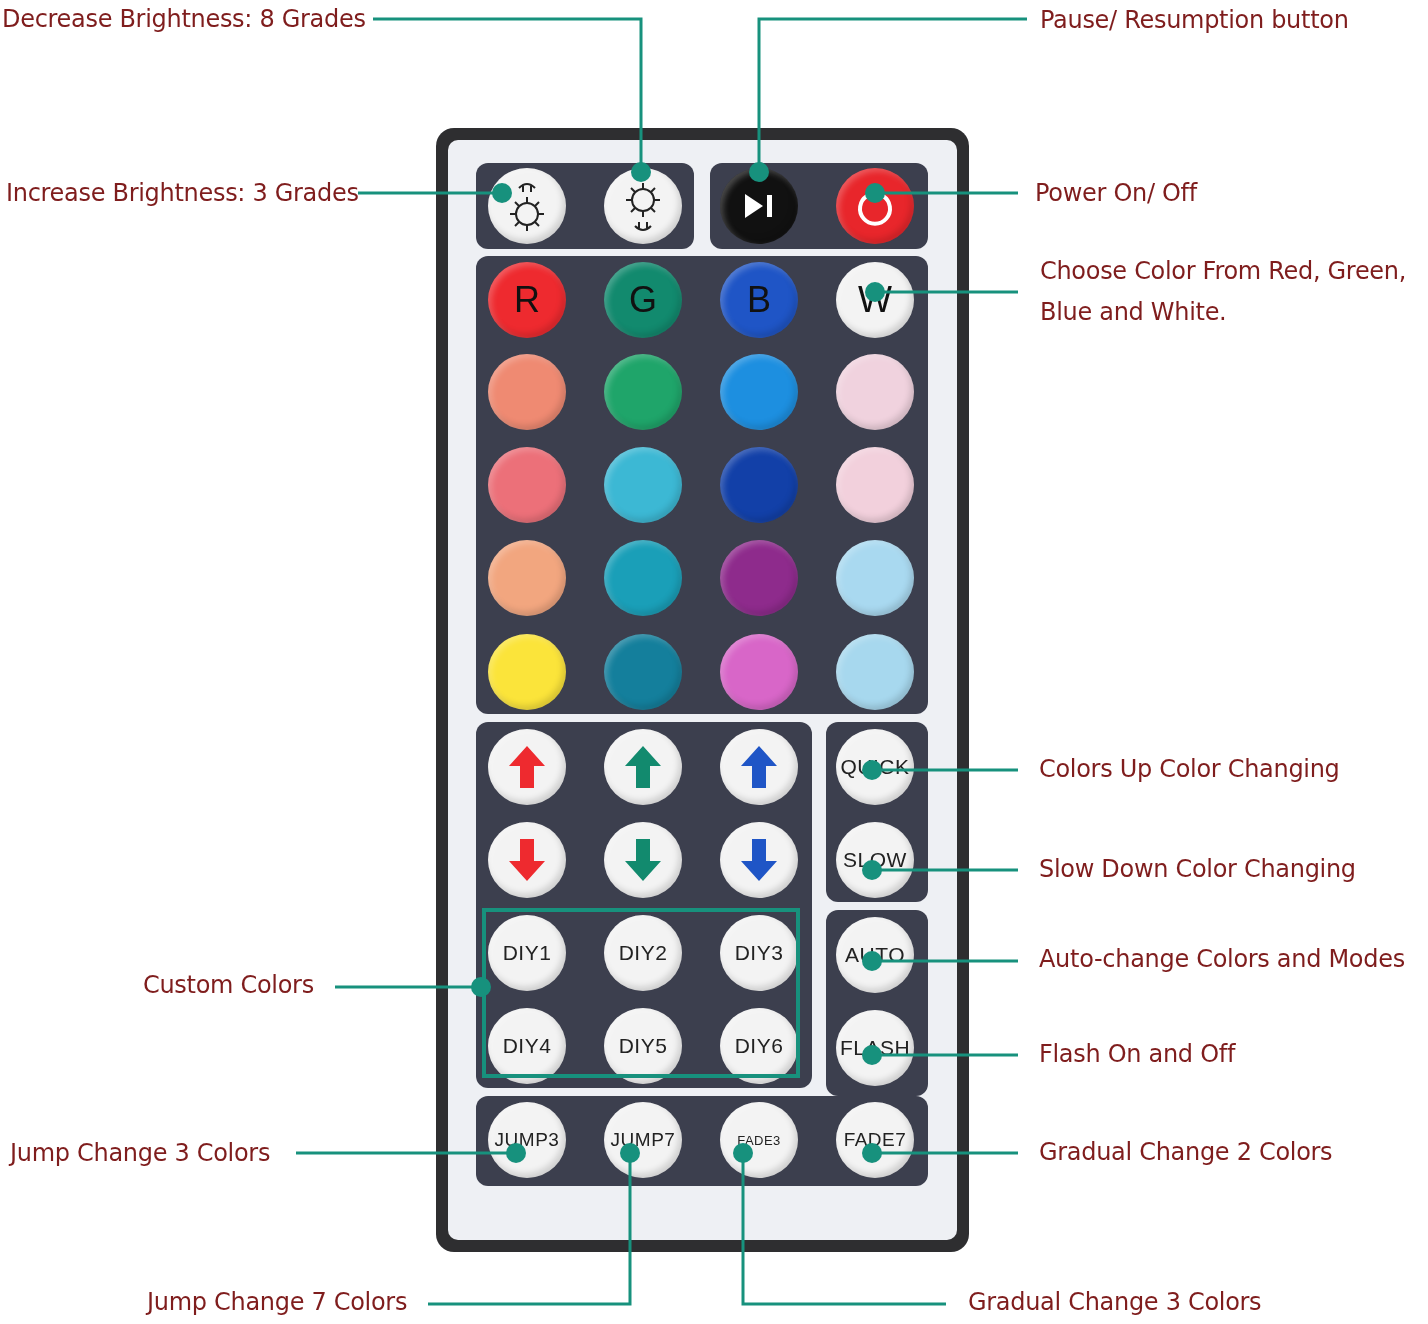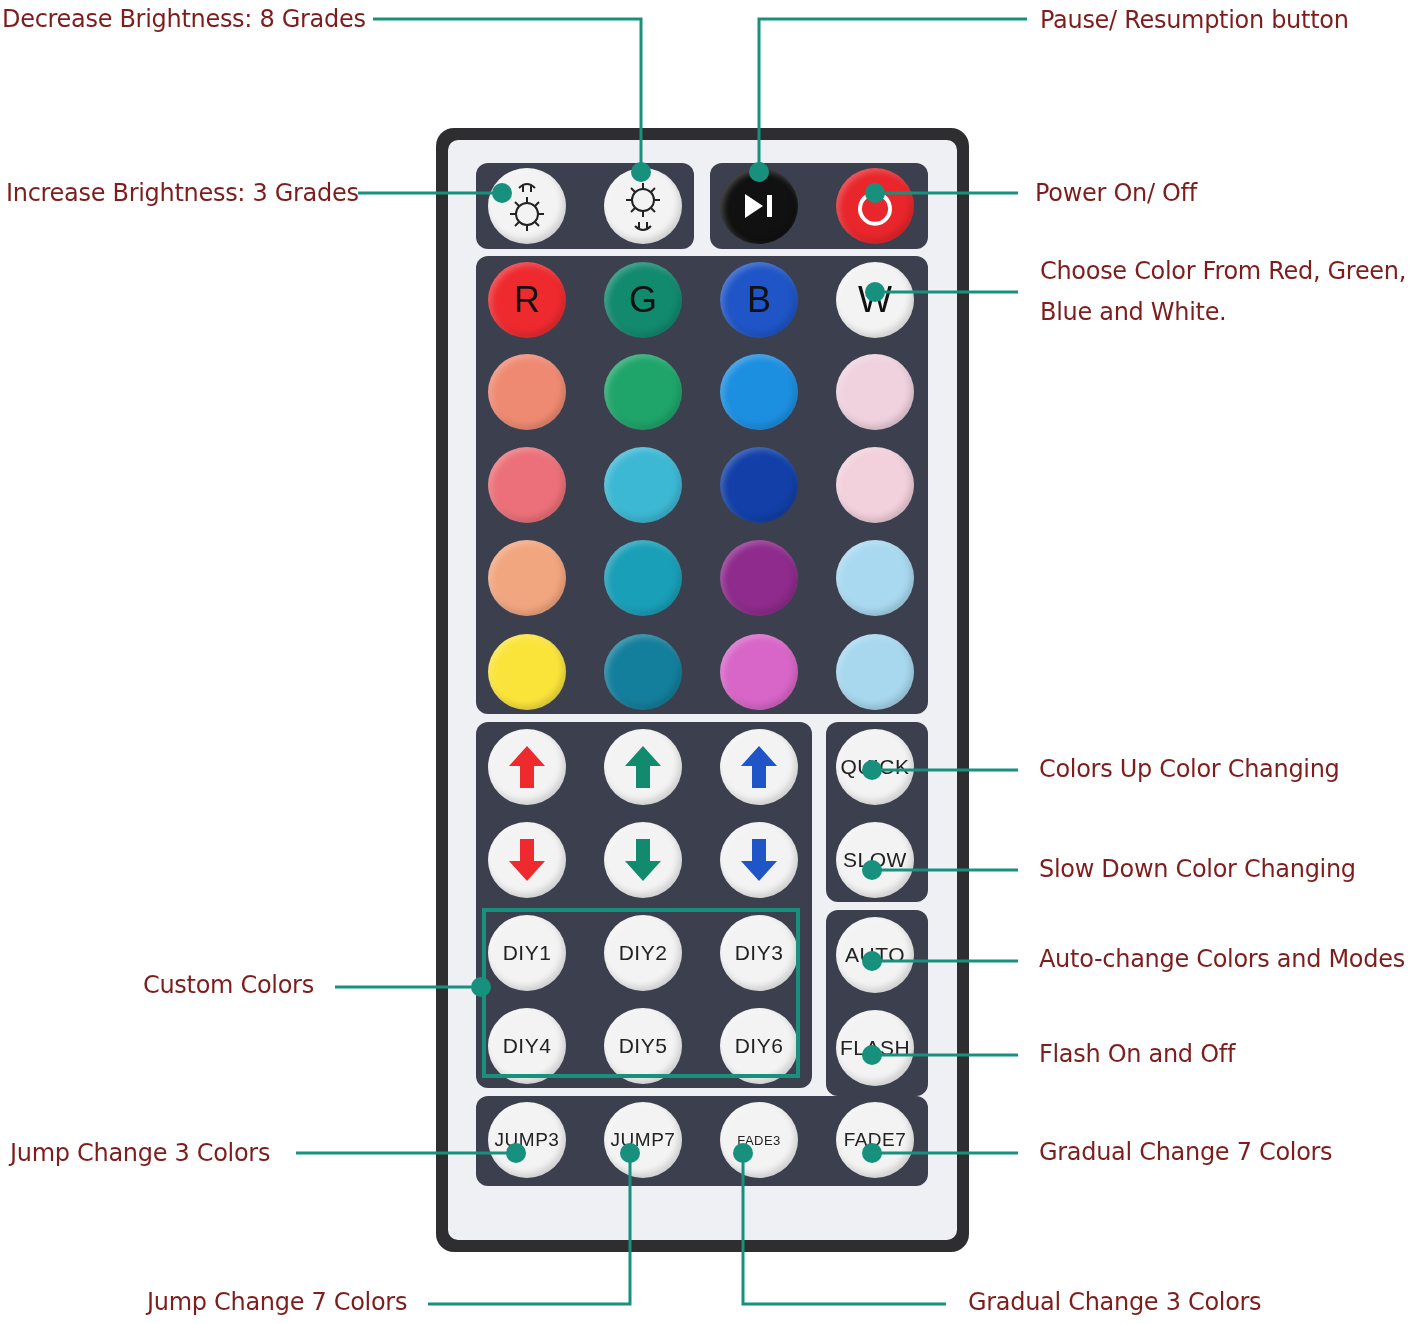--- a/index.html
+++ b/index.html
@@ -231,13 +231,13 @@
 <div class="label" style="left:1040px;top:253px;">Choose Color From Red, Green,</div>
 <div class="label" style="left:1040px;top:294px;">Blue and White.</div>
 <div class="label" style="left:1039px;top:751px;">Colors Up Color Changing</div>
 <div class="label" style="left:1039px;top:851px;">Slow Down Color Changing</div>
 <div class="label" style="left:1039px;top:941px;">Auto-change Colors and Modes</div>
 <div class="label" style="left:1039px;top:1036px;">Flash On and Off</div>
 <div class="label" style="left:143px;top:967px;">Custom Colors</div>
 <div class="label" style="left:10px;top:1135px;">Jump Change 3 Colors</div>
 <div class="label" style="left:147px;top:1284px;">Jump Change 7 Colors</div>
 <div class="label" style="left:968px;top:1284px;">Gradual Change 3 Colors</div>
-<div class="label" style="left:1039px;top:1134px;">Gradual Change 7 Colors</div>
+<div class="label" style="left:1039px;top:1134px;">Gradual Change 2 Colors</div>
 
 </body></html>

